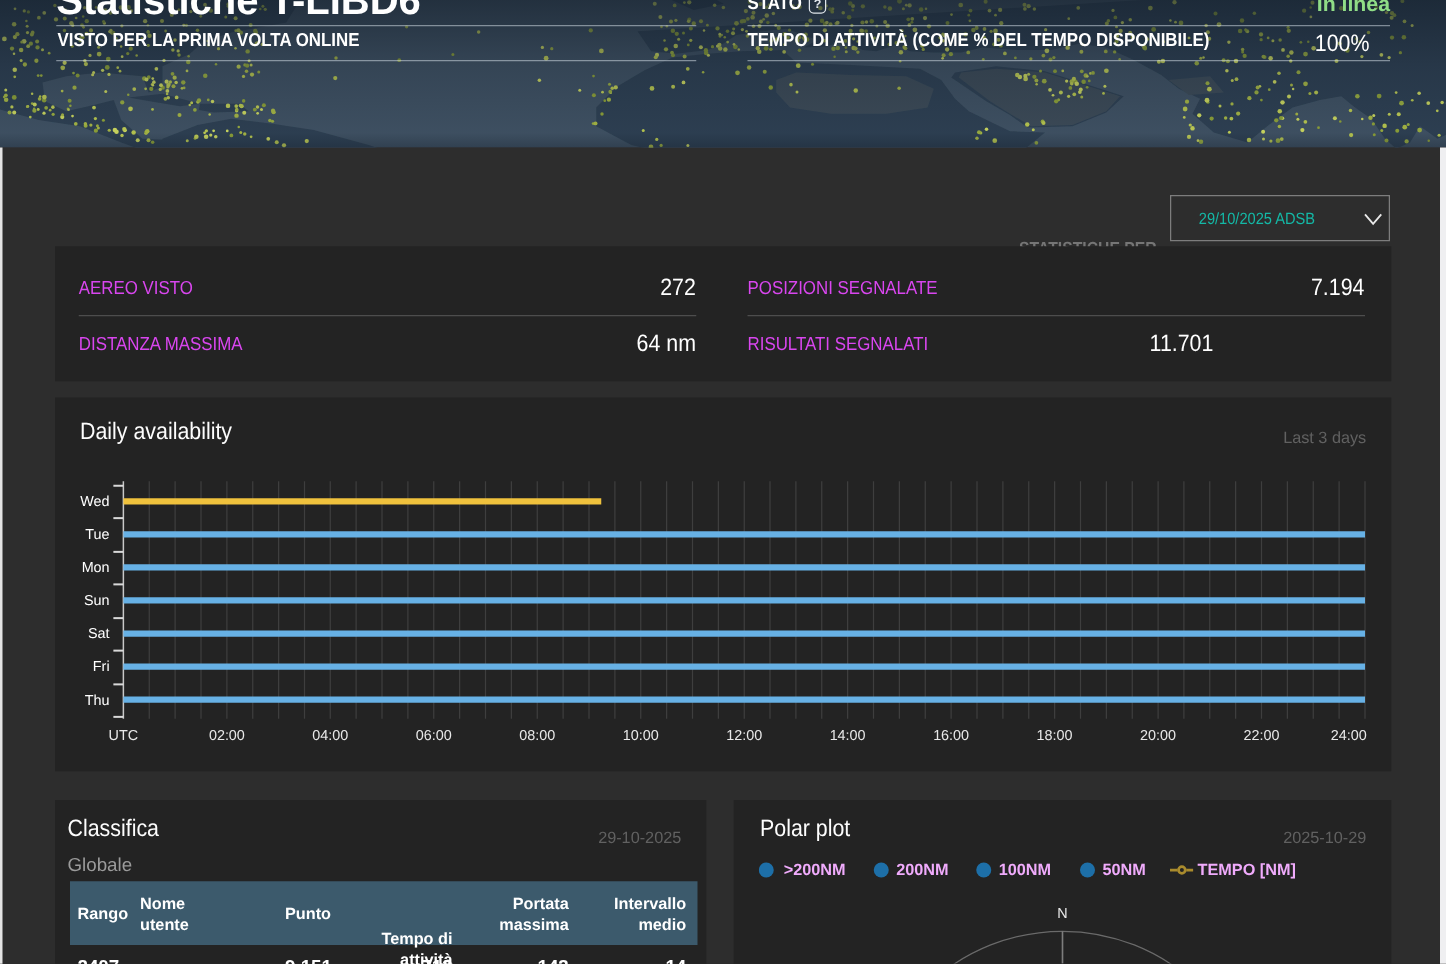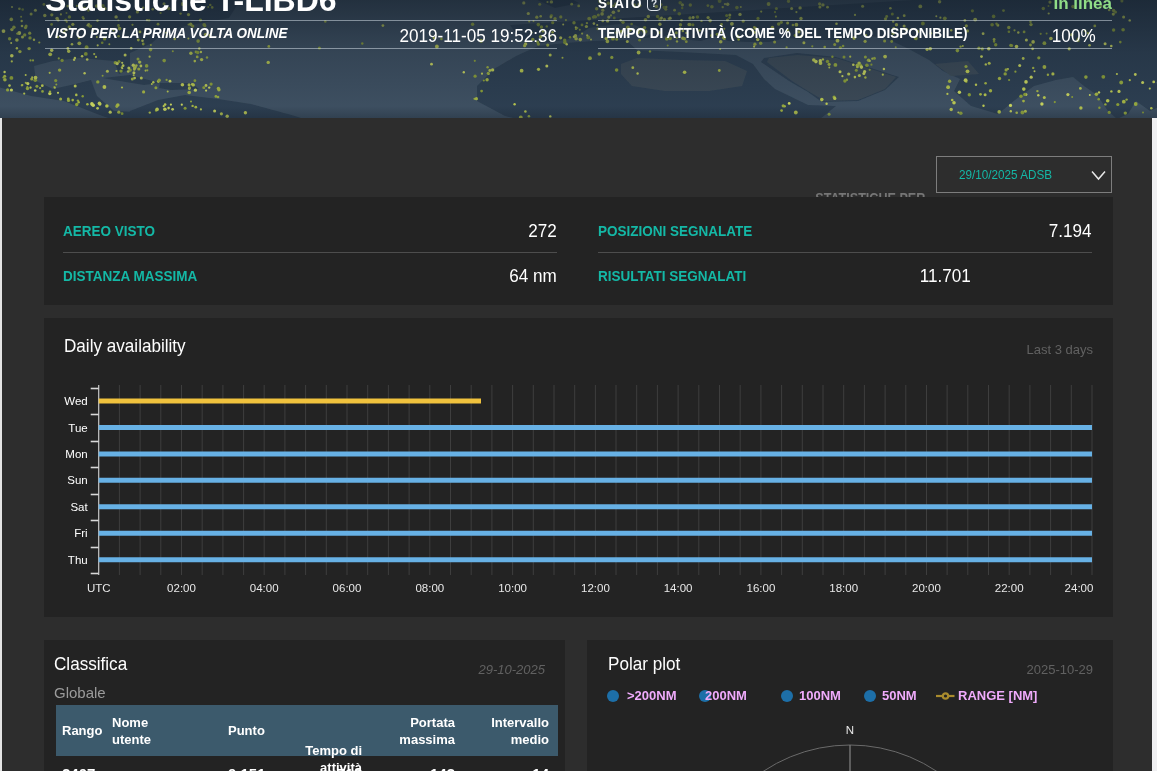--- a/index.html
+++ b/index.html
@@ -8,21 +8,21 @@
 .abs { position:absolute; }
 .cxl { display:inline-block; transform:scaleX(0.9); transform-origin:0 50%; white-space:nowrap; }
 .cxr { display:inline-block; transform:scaleX(0.9); transform-origin:100% 50%; white-space:nowrap; }
 
 #map { position:absolute; left:0; top:0; width:1157px; height:118px; overflow:hidden; }
 .hline { position:absolute; height:1px; background:rgba(222,232,240,0.5); }
 .hlab { position:absolute; font-weight:bold; font-size:15px; line-height:15px; color:#fff; }
 .hval { position:absolute; font-size:19px; line-height:19px; color:#fff; text-align:right; }
 
 .panel { position:absolute; background:#232323; }
-.slab { position:absolute; font-weight:bold; font-size:15px; line-height:16px; color:#14b8a6; }
+.slab { position:absolute; font-weight:normal; font-size:15px; line-height:16px; color:#d946ef; }
 .sval { position:absolute; font-size:19px; line-height:19px; color:#fff; text-align:right; }
 .sdiv { position:absolute; height:1px; background:#4d4d4d; }
 .ptitle { position:absolute; font-size:19px; line-height:24px; color:#fdfdfd; }
 .pdate { position:absolute; font-size:13px; line-height:15px; color:#616161; text-align:right; }
 </style>
 </head>
 <body>
 
 <div id="map">
 <svg width="1157" height="118" viewBox="0 0 1157 118">
@@ -841,22 +841,21 @@
       <stop offset="0" stop-color="#141f2b" stop-opacity="0.66"></stop>
       <stop offset="0.45" stop-color="#141f2b" stop-opacity="0.26"></stop>
       <stop offset="0.9" stop-color="#141f2b" stop-opacity="0.06"></stop>
       <stop offset="1" stop-color="#141f2b" stop-opacity="0.34"></stop>
     </linearGradient>
   </defs>
 </svg>
   
   <div class="abs" style="left:45px; top:-16px; font-size:32px; line-height:32px; font-weight:bold; color:#fff; white-space:nowrap;">Statistiche T-LIBD6</div>
   <div class="hline" style="left:45px; top:20px; width:512px;"></div>
-  <div class="hlab" style="left:46px; top:25px;font-style:italic;"><span class="cxl">VISTO PER LA PRIMA VOLTA ONLINE</span></div>
-  <div class="hval" style="left:257px; top:26px; width:300px;"><span class="cxr">2019-11-05 19:52:36</span></div>
+  <div class="hlab" style="left:46px; top:25px;"><span class="cxl">VISTO PER LA PRIMA VOLTA ONLINE</span></div>
   <div class="hline" style="left:45px; top:48px; width:512px;"></div>
   
   <div class="hlab" style="left:598px; top:-5px;"><span class="cxl">STATO</span></div>
   <div class="abs" style="left:647px; top:-4px; width:14px; height:15px; border:1.5px solid #dfe5ea; border-radius:4px; color:#dfe5ea; font-size:10px; font-weight:bold; text-align:center; line-height:13px;">?</div>
   <div class="abs" style="left:812px; top:-5px; width:300px; text-align:right; font-size:17px; line-height:17px; font-weight:bold; color:#90dd87;">In linea</div>
   <div class="hline" style="left:598px; top:20px; width:514px;"></div>
   <div class="hlab" style="left:598px; top:25px;"><span class="cxl">TEMPO DI ATTIVITÀ (COME % DEL TEMPO DISPONIBILE)</span></div>
   <div class="hval" style="left:796px; top:26px; width:300px;"><span class="cxr">100%</span></div>
   <div class="hline" style="left:598px; top:48px; width:514px;"></div>
 </div>
@@ -966,21 +965,21 @@
     <text x="634.1" y="274" text-anchor="middle" font-size="11.5" fill="#e8e8e8">14:00</text>
     <text x="716.9" y="274" text-anchor="middle" font-size="11.5" fill="#e8e8e8">16:00</text>
     <text x="799.7" y="274" text-anchor="middle" font-size="11.5" fill="#e8e8e8">18:00</text>
     <text x="882.4" y="274" text-anchor="middle" font-size="11.5" fill="#e8e8e8">20:00</text>
     <text x="965.2" y="274" text-anchor="middle" font-size="11.5" fill="#e8e8e8">22:00</text>
     <text x="1035" y="274" text-anchor="middle" font-size="11.5" fill="#e8e8e8">24:00</text>
 </svg>
 
 <div class="panel" style="left:44px; top:640px; width:521px; height:131px;"></div>
 <div class="ptitle" style="left:54px; top:652px;"><span class="cxl">Classifica</span></div>
-<div class="pdate" style="left:245px; top:662px; width:300px;font-style:italic;">29-10-2025</div>
+<div class="pdate" style="left:245px; top:662px; width:300px;">29-10-2025</div>
 <div class="abs" style="left:54px; top:684px; font-size:15px; line-height:17px; color:#9b9b9b;">Globale</div>
 <div class="panel" style="left:56px; top:705px; width:502px; height:51px; background:#3c5a6c;"></div>
 <div class="abs" style="left:56px; top:705px; width:502px; height:51px; color:#fff; font-weight:bold; font-size:13px;border-radius:13px;">
   <div class="abs" style="left:6px; top:0; width:56px; height:51px; display:flex; align-items:center;">Rango</div>
   <div class="abs" style="left:56px; top:9px; width:90px; line-height:17px;">Nome<br>utente</div>
   <div class="abs" style="left:172px; top:0; width:56px; height:51px; display:flex; align-items:center;">Punto</div>
   <div class="abs" style="left:236px; top:9px; width:70px; line-height:17px; text-align:right;margin-top:28px;">Tempo di<br>attività</div>
   <div class="abs" style="left:329px; top:9px; width:70px; line-height:17px; text-align:right;">Portata<br>massima</div>
   <div class="abs" style="left:413px; top:9px; width:80px; line-height:17px; text-align:right;">Intervallo<br>medio</div>
 </div>
@@ -1007,20 +1006,20 @@
     <circle cx="98" cy="10" r="6" fill="#1d6fa8"></circle>
     <circle cx="180" cy="10" r="6" fill="#1d6fa8"></circle>
     <circle cx="263" cy="10" r="6" fill="#1d6fa8"></circle>
     <g stroke="#a98b2d" stroke-width="2.2" fill="none">
       <line x1="329" y1="10" x2="335" y2="10"></line>
       <circle cx="338.5" cy="10" r="2.7"></circle>
       <line x1="342" y1="10" x2="347.5" y2="10"></line>
     </g>
   </svg>
   <span class="abs" style="left:20px; top:2px;">&gt;200NM</span>
-  <span class="abs" style="left:98px; top:2px;">200NM</span>
+  <span class="abs" style="left:110px; top:2px;">200NM</span>
   <span class="abs" style="left:192px; top:2px;">100NM</span>
   <span class="abs" style="left:275px; top:2px;">50NM</span>
-  <span class="abs" style="left:351px; top:2px;">RANGE [NM]</span>
+  <span class="abs" style="left:351px; top:2px;">TEMPO [NM]</span>
 </div>
 
 <div class="abs" style="left:0; top:118px; width:2px; height:653px; background:#e4e4e4;"></div>
 <div class="abs" style="left:1152px; top:118px; width:5px; height:653px; background:#efeff1;"></div>
 
 </body></html>

